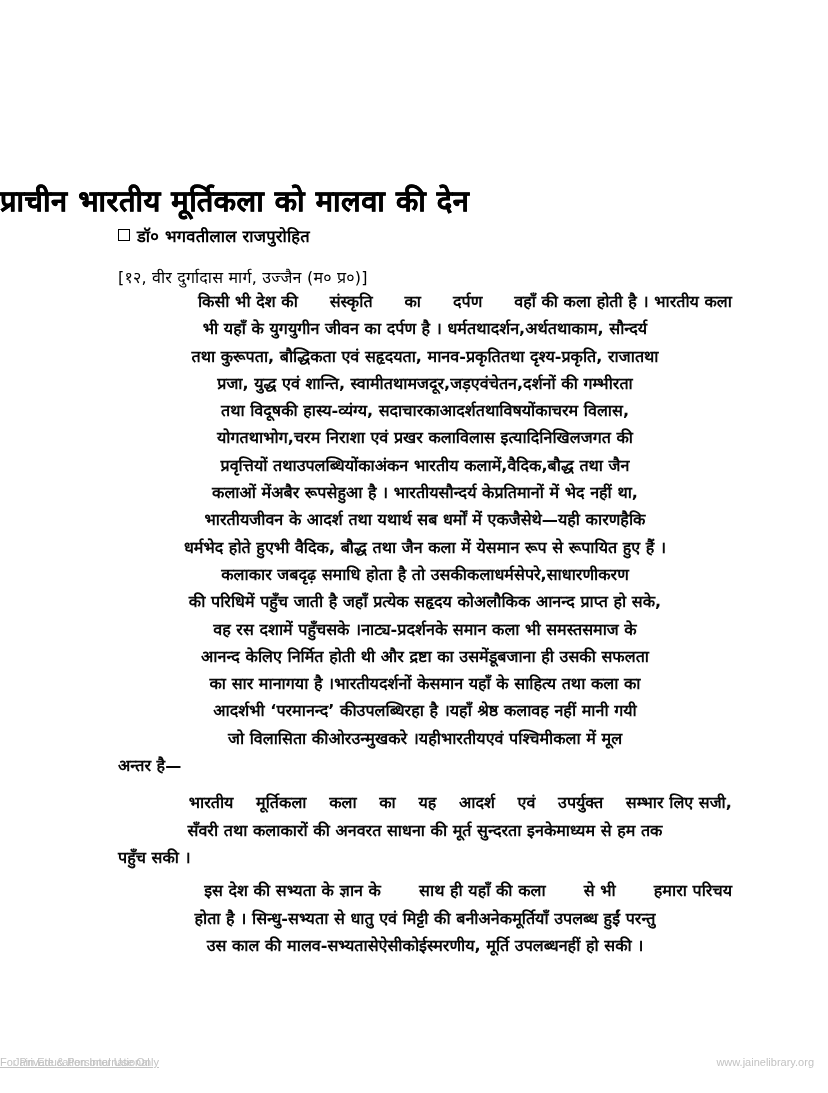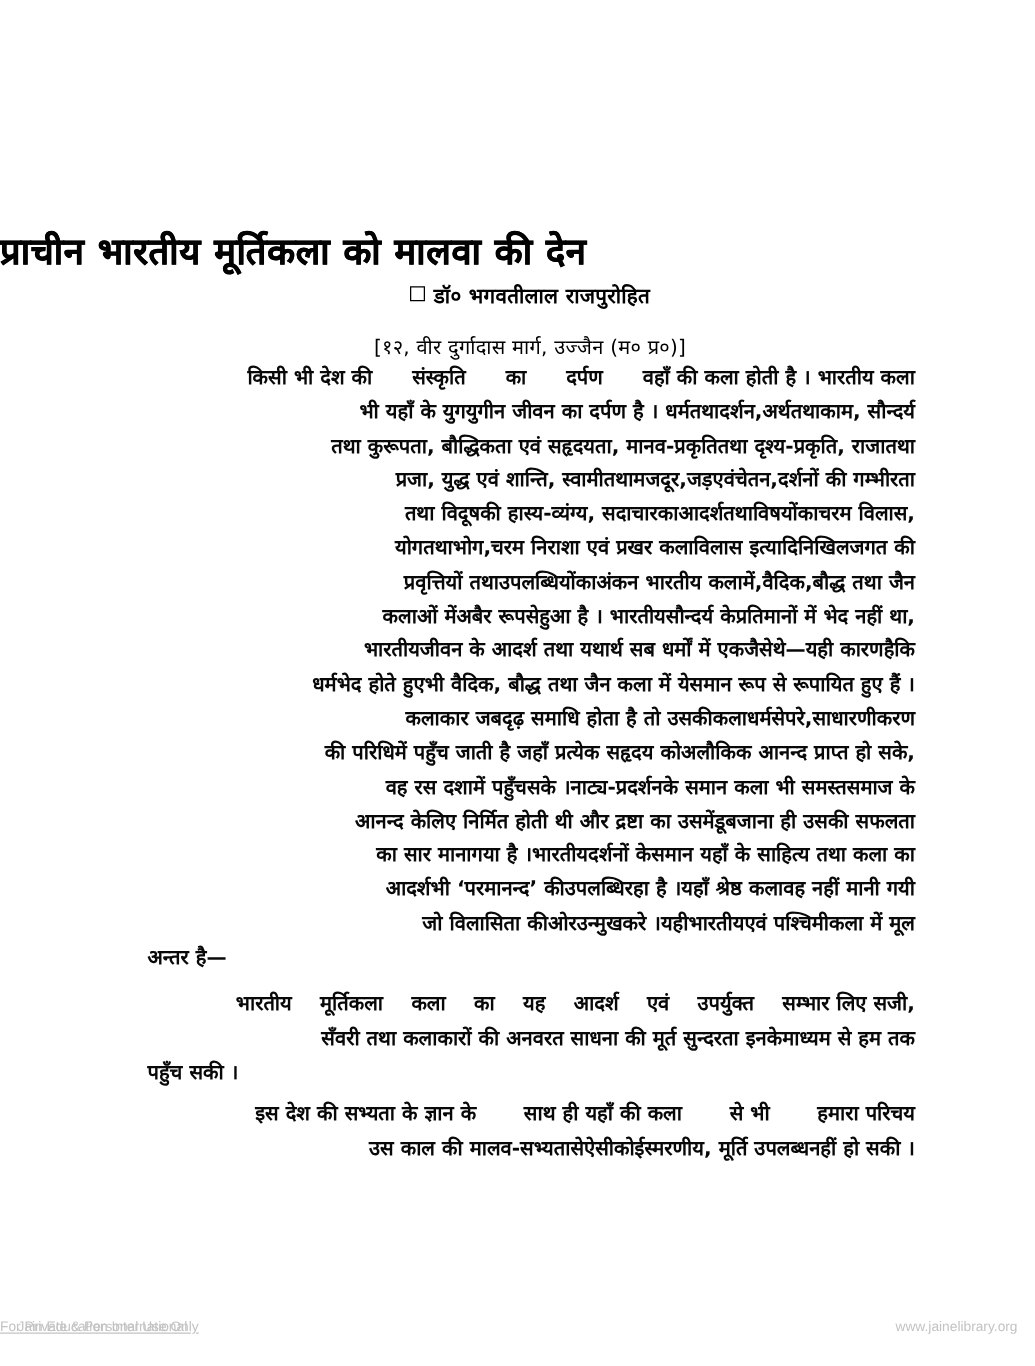--- a/index.html
+++ b/index.html
@@ -38,21 +38,21 @@
     color: #050505;
     -webkit-text-stroke: 0.35px #000;
   }
 
   
   .byline-block {
     position: absolute;
     left: 118px;
     right: 98px;
     top: 226px;
-    text-align: center;
+    text-align: left;
     font-family: "DejaVu Sans", "Liberation Sans", sans-serif;
   }
   .byline-author {
     font-size: 16.5px;
     font-weight: 700;
     line-height: 1.35;
     white-space: nowrap;
     letter-spacing: 0.2px;
   }
   .author-marker {
@@ -90,21 +90,21 @@
   .para .line {
     display: block;
     white-space: nowrap;
     line-height: 27.3px;
     height: 27.3px;
     overflow: visible;
   }
   
   .para .line.j {
     display: flex;
-    justify-content: flex-end;
+    justify-content: center;
   }
   .para .line.j > span { white-space: pre; }
 
   .indent {
     display: inline-block;
     width: 48px;
   }
 
   
   .verse {
@@ -320,20 +320,25 @@
 
     <p class="para">
         <span class="line j" style="justify-content: space-between; display: flex; align-items: center;">
           <span class="indent"></span>
           <span>इस देश की सभ्यता के ज्ञान के</span>
           <span>साथ ही यहाँ की कला</span>
           <span>से भी</span>
           <span>हमारा परिचय</span>
         </span>
         <span class="line j">
+          <span>होता है । सिन्धु-सभ्यता से धातु एवं मिट्टी की बनी</span>
+          <span>अनेक</span>
+          <span>मूर्तियाँ उपलब्ध हुईं परन्तु</span>
+        </span>
+        <span class="line j">
           <span>उस काल की मालव-सभ्यता</span>
           <span>से</span>
           <span>ऐसी</span>
           <span>कोई</span>
           <span>स्मरणीय, मूर्ति उपलब्ध</span>
           <span>नहीं हो सकी ।</span>
         </span>
       </p>
 
   </div>

